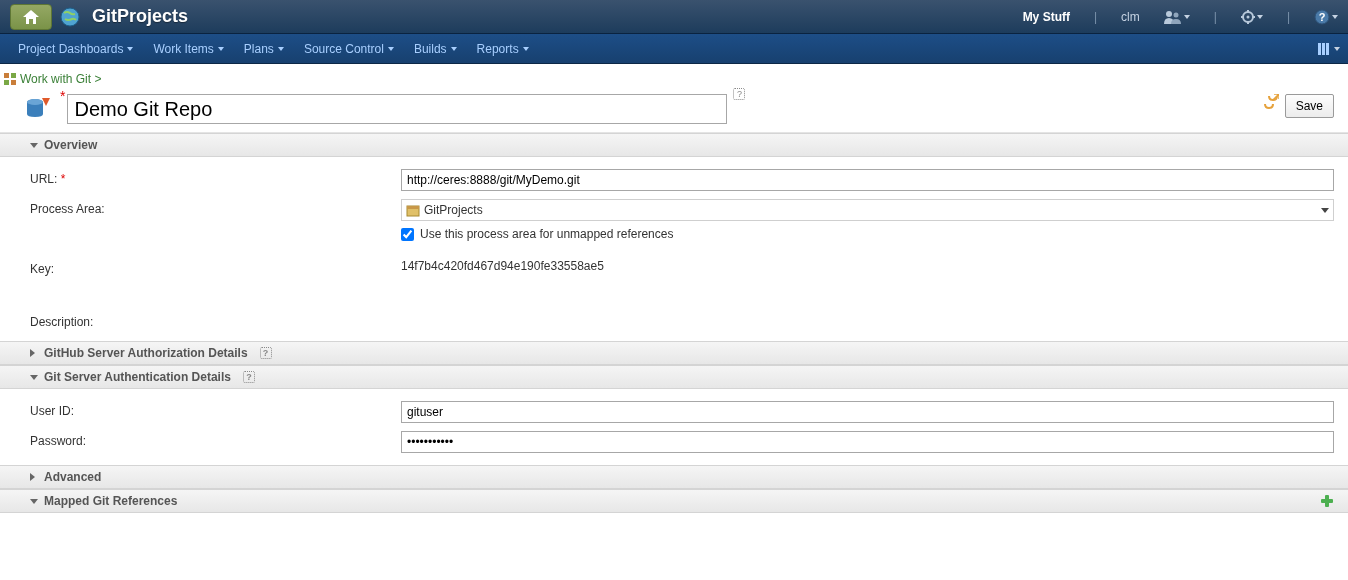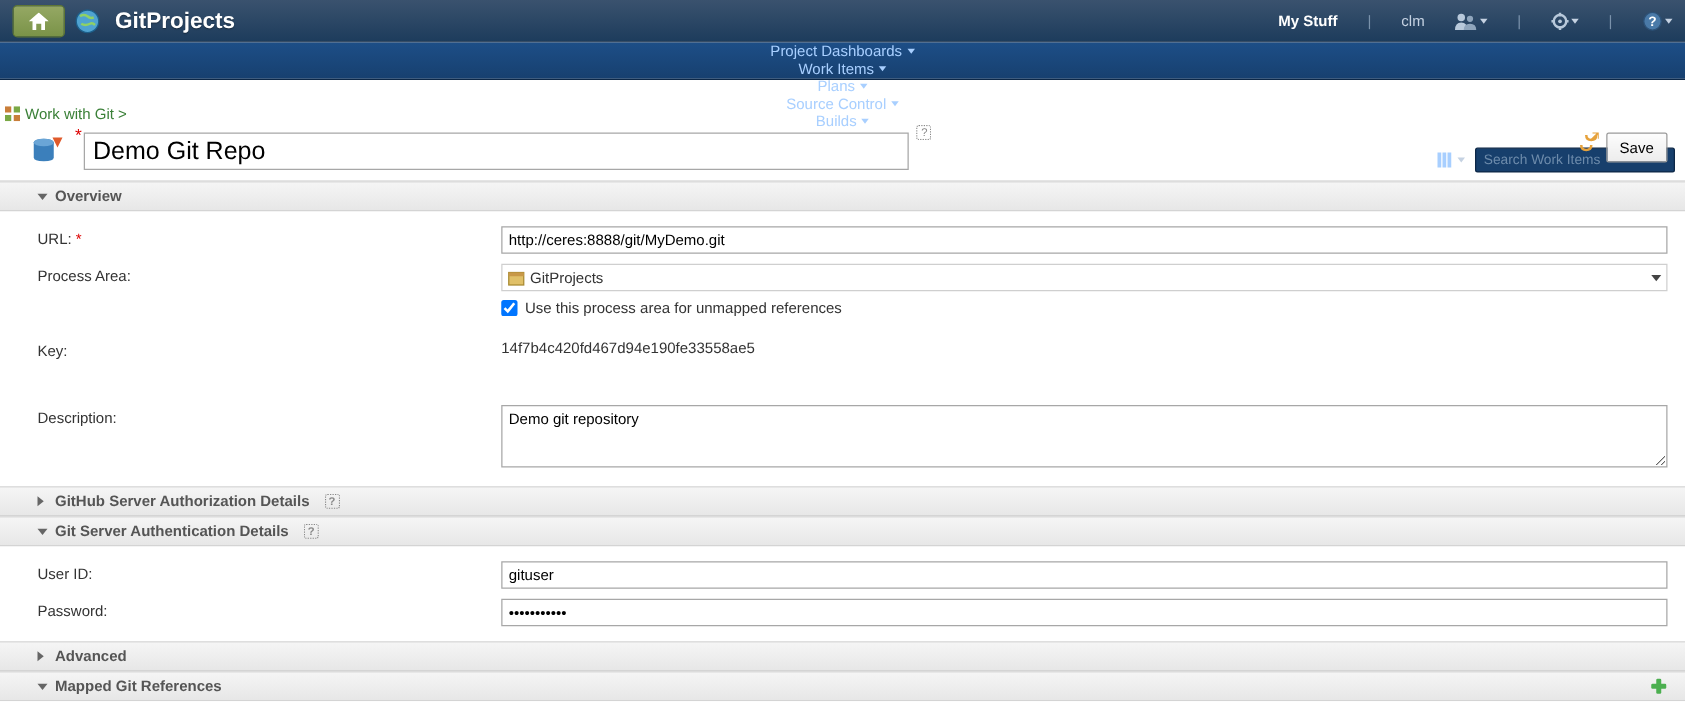--- a/index.html
+++ b/index.html
@@ -13,34 +13,34 @@
 .globe-icon { width: 20px; height: 20px; }
 .banner-title { color: #fff; font-size: 18px; font-weight: bold; text-shadow: 0 1px 1px rgba(0,0,0,.4); margin-left: 4px; }
 .banner-right { margin-left: auto; display: flex; align-items: center; gap: 24px; color: #c8d6e6; }
 .banner-right a { color: #fff; font-weight: bold; text-decoration: none; font-size: 12px; }
 .banner-right .sep { color: #7a92ab; }
 .banner-right .user-label { color: #c5d2e2; font-size: 12px; }
 .icon-btn { display: inline-flex; align-items: center; gap: 2px; cursor: pointer; }
 .tri-down { width: 0; height: 0; border-left: 3px solid transparent; border-right: 3px solid transparent; border-top: 4px solid #c5d2e2; }
 
 
-.menubar { background: linear-gradient(#1d4e87,#17406f); height: 30px; display: flex; align-items: center; padding: 0 8px; border-bottom: 1px solid #0c2746; flex-direction: column; }
+.menubar { background: linear-gradient(#1d4e87,#17406f); height: 30px; display: flex; align-items: center; padding: 0 8px; border-bottom: 1px solid #0c2746; }
 .menu-item { color: #a8cfff; font-size: 12px; padding: 0 10px; display: flex; align-items: center; gap: 4px; cursor: pointer; height: 100%; }
 .menu-tri { width: 0; height: 0; border-left: 3px solid transparent; border-right: 3px solid transparent; border-top: 4px solid #a8cfff; }
 .menubar-right { margin-left: auto; display: flex; align-items: center; gap: 8px; }
 .view-icon { width: 14px; height: 12px; display: inline-flex; gap: 1px; }
 .view-icon span { width: 3px; background: #a8cfff; }
 .search-box { width: 160px; height: 20px; background: #173f6c; border: 1px solid #0c2746; border-radius: 2px; display: flex; align-items: center; padding: 0 6px; }
 .search-box input { flex: 1; background: transparent; border: none; outline: none; color: #c5d7ea; font-size: 11px; }
 .search-box input::placeholder { color: #6d8bab; }
 .mag-icon { width: 12px; height: 12px; }
 
 
 .page { padding: 0; }
-.bc-row { padding: 20px 10px 4px 4px; display: flex; align-items: center; gap: 4px; }
+.bc-row { padding: 8px 10px 4px 4px; display: flex; align-items: center; gap: 4px; }
 .app-grid-icon { width: 12px; height: 12px; }
 .breadcrumb { color: #3b8038; font-size: 12px; }
 
 .title-row { display: flex; align-items: flex-start; padding: 4px 14px 8px 24px; border-bottom: 1px solid #e4e4e4; }
 .repo-icon { width: 28px; height: 28px; margin-right: 8px; position: relative; flex-shrink: 0; }
 .req-star { color: #d00; font-size: 14px; margin-right: 2px; position: relative; top: -6px; }
 .title-input { flex: 0 0 660px; height: 30px; border: 1px solid #a7a7a7; font-size: 20px; padding: 2px 6px; font-family: inherit; outline: none; }
 .help-q { width: 12px; height: 12px; border: 1px dotted #888; color: #888; font-size: 9px; display: inline-flex; align-items: center; justify-content: center; border-radius: 2px; margin-left: 6px; position: relative; top: -6px; }
 .title-spacer { flex: 1; }
 .link-icon { width: 16px; height: 16px; margin-right: 6px; }
@@ -150,27 +150,20 @@
     </div>
   <div class="menubar-right">
     <span class="icon-btn">
       <span class="view-icon">
           <span style="height:12px"></span>
           <span style="height:12px"></span>
           <span style="height:12px"></span>
         </span>
       <span class="tri-down"></span>
     </span>
-    <div class="search-box">
-      <input type="text" placeholder="Search Work Items" style="">
-      <svg class="mag-icon" viewBox="0 0 12 12">
-        <circle cx="5" cy="5" r="4" fill="none" stroke="#6d8bab" stroke-width="1.5"></circle>
-        <line x1="8" y1="8" x2="11" y2="11" stroke="#6d8bab" stroke-width="1.5"></line>
-      </svg>
-    </div>
   </div>
 </div>
 
 <div class="page">
   <div class="bc-row">
     <svg class="app-grid-icon" viewBox="0 0 12 12">
       <rect x="0" y="0" width="5" height="5" fill="#c97e3a"></rect>
         <rect x="7" y="0" width="5" height="5" fill="#7aa845"></rect>
       <rect x="0" y="7" width="5" height="5" fill="#7aa845"></rect>
         <rect x="7" y="7" width="5" height="5" fill="#c97e3a"></rect>
@@ -220,21 +213,20 @@
           <span>Use this process area for unmapped references</span>
         </div>
       </div>
     </div>
     <div class="form-row" style="margin-top:10px;">
       <label>Key:</label>
       <div class="field key-val">14f7b4c420fd467d94e190fe33558ae5</div>
     </div>
     <div class="form-row" style="margin-top:28px;">
       <label>Description:</label>
-      <div class="field"><textarea style="">Demo git repository</textarea></div>
     </div>
   </div>
 
   <div class="section-hdr collapsed">
     <span class="label">GitHub Server Authorization Details</span>
     <span class="help-q" style="position:static;top:0;">?</span>
   </div>
 
   <div class="section-hdr expanded">
     <span class="label">Git Server Authentication Details</span>

